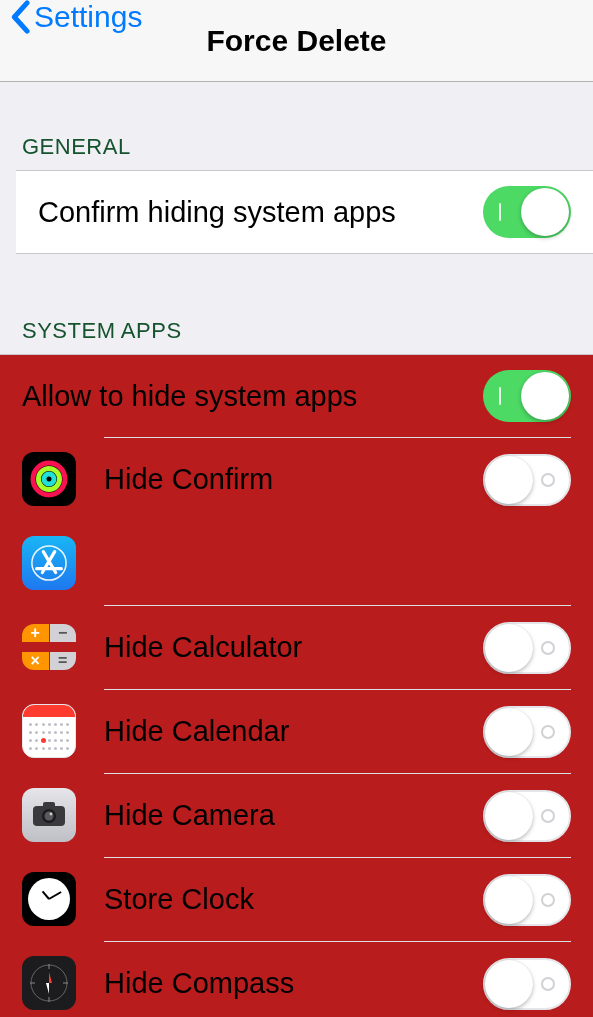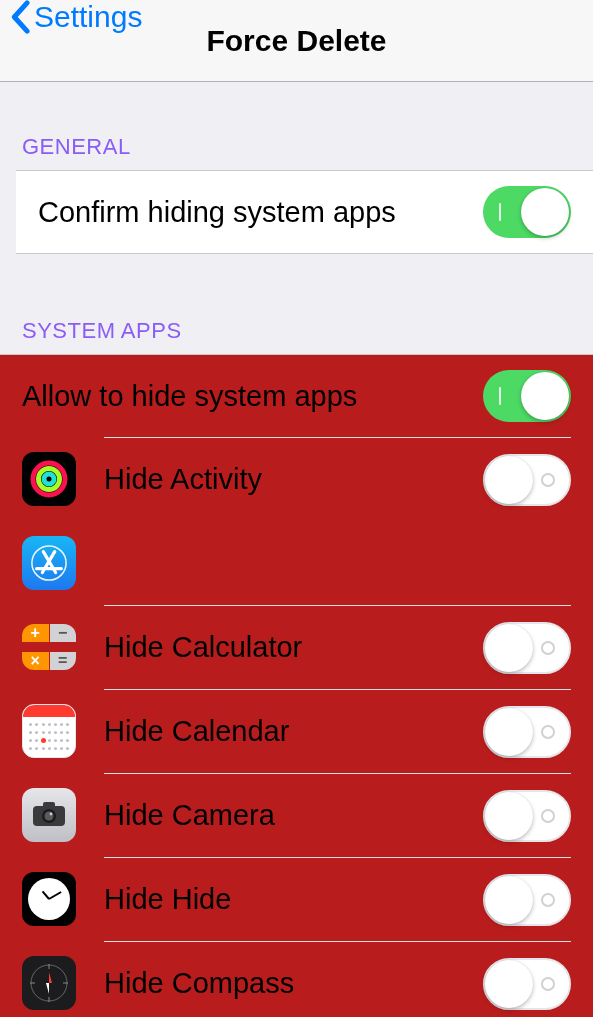--- a/index.html
+++ b/index.html
@@ -37,21 +37,21 @@
       text-align: center;
       font-size: 30px;
       font-weight: 600;
     }
 
     
     .section-header {
       padding: 52px 22px 10px 22px;
       font-size: 22px;
       letter-spacing: 0.5px;
-      color: #8b5cf6;
+      color: #14532d;
       text-transform: uppercase;
     }
     .section-header.tight { padding-top: 64px; }
 
     
     .group {
       background: #fff;
       border-top: 1px solid #c8c7cc;
       border-bottom: 1px solid #c8c7cc;
       margin-left: 16px;
@@ -225,21 +225,21 @@
 
   <div class="app-row">
     <div class="app-icon icon-activity">
       <svg width="40" height="40" viewBox="0 0 40 40">
         <circle cx="20" cy="20" r="16" fill="none" stroke="#fa114f" stroke-width="5"></circle>
         <circle cx="20" cy="20" r="10.5" fill="none" stroke="#a6fd28" stroke-width="5"></circle>
         <circle cx="20" cy="20" r="5" fill="none" stroke="#20e0d7" stroke-width="5"></circle>
       </svg>
     </div>
     <div class="text-and-switch">
-      <div class="label">Hide Activity</div>
+      <div class="label">Hide Confirm</div>
       <div class="switch off">
           <div class="knob"></div>
         </div>
     </div>
   </div>
 
   <div class="app-row">
     <div class="app-icon icon-appstore">
       <svg width="38" height="38" viewBox="0 0 40 40">
         <g stroke="#fff" stroke-width="3.4" stroke-linecap="round" fill="none">
@@ -325,21 +325,21 @@
           <div class="knob"></div>
         </div>
     </div>
   </div>
 
   <div class="app-row">
     <div class="app-icon icon-clock">
       <div class="face"></div>
     </div>
     <div class="text-and-switch">
-      <div class="label">Hide Hide</div>
+      <div class="label">Store Clock</div>
       <div class="switch off">
           <div class="knob"></div>
         </div>
     </div>
   </div>
 
   <div class="app-row">
     <div class="app-icon icon-compass">
       <svg width="46" height="46" viewBox="0 0 46 46">
         <circle cx="23" cy="23" r="18" fill="none" stroke="#666" stroke-width="1"></circle>

